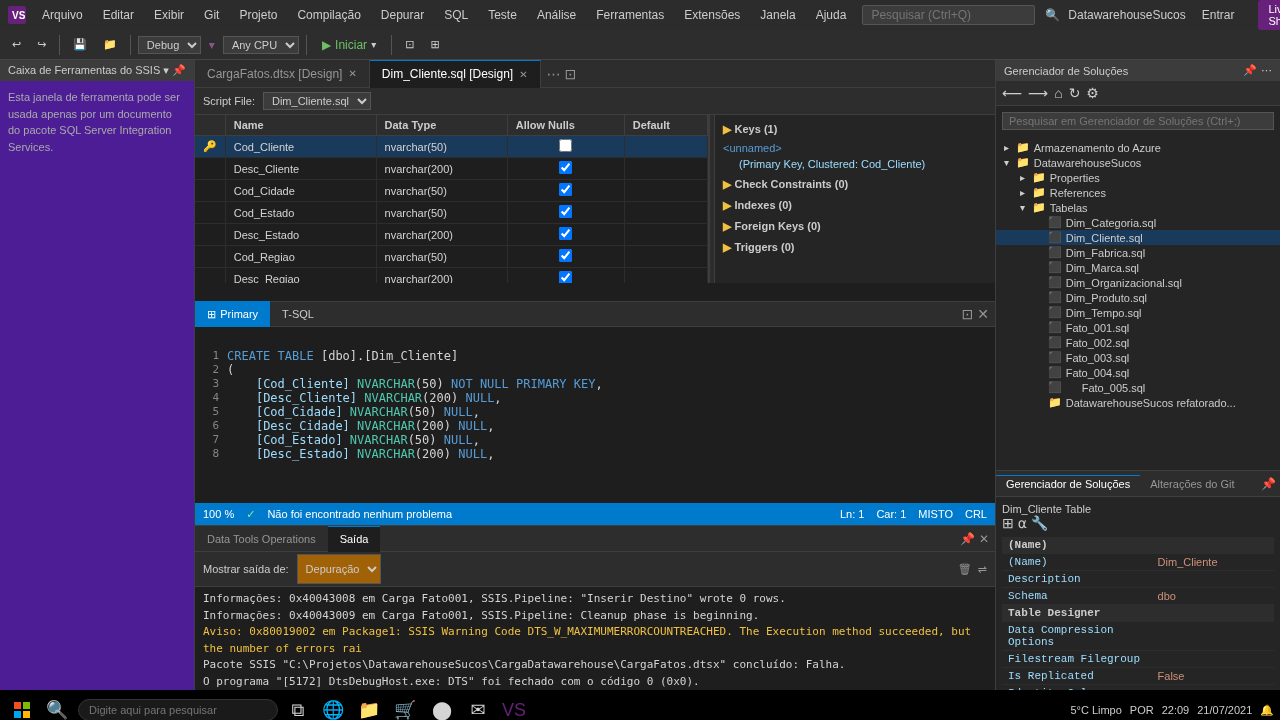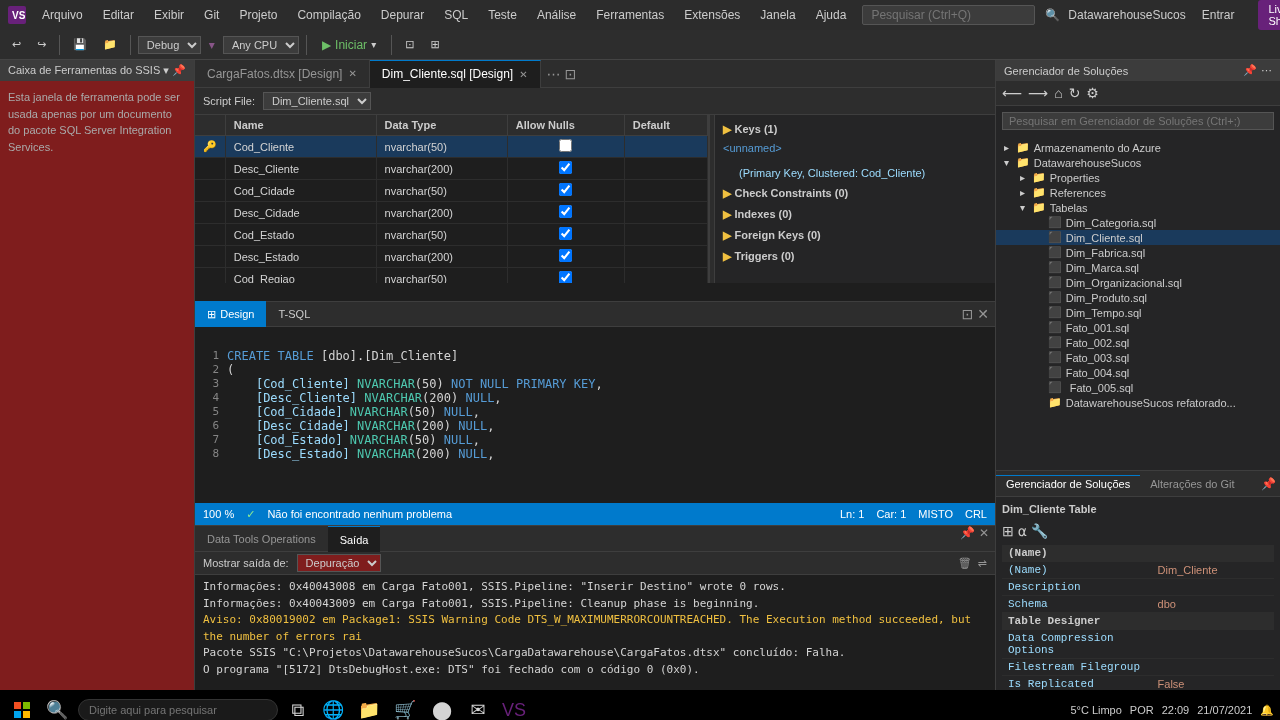--- a/index.html
+++ b/index.html
@@ -19,21 +19,21 @@
     #toolbar { background: #2d2d2d; height: 30px; display: flex; align-items: center; padding: 0 6px; gap: 4px; border-bottom: 1px solid #444; }
     #toolbar .toolbar-btn { padding: 2px 6px; color: #ccc; font-size: 11px; cursor: pointer; border-radius: 2px; }
     #toolbar select { background: #3c3c3c; border: 1px solid #555; color: #ccc; padding: 1px 4px; font-size: 11px; cursor: pointer; }
     #toolbar .sep { width: 1px; height: 20px; background: #555; margin: 0 3px; }
     #toolbar .run-btn { background: transparent; color: #6dbf67; border: none; padding: 2px 8px; font-size: 12px; cursor: pointer; display: flex; align-items: center; gap: 4px; }
 
     
     #main-layout { display: flex; height: calc(720px - 60px - 30px); }
 
     
-    #toolbox { width: 195px; background: #7f1d1d; border-right: 1px solid #3e3e3e; display: flex; flex-direction: column; flex-shrink: 0; }
+    #toolbox { width: 195px; background: #4c1d95; border-right: 1px solid #3e3e3e; display: flex; flex-direction: column; flex-shrink: 0; }
     #toolbox-header { background: #3c3c3c; padding: 4px 8px; font-size: 11px; color: #ccc; display: flex; justify-content: space-between; align-items: center; }
     #toolbox-content { padding: 8px; font-size: 11px; color: #aaa; line-height: 1.5; flex: 1; }
 
     
     #center-area { flex: 1; display: flex; flex-direction: column; background: #1e1e1e; min-width: 0; }
 
     
     #tab-bar { background: #2d2d2d; display: flex; align-items: center; height: 28px; border-bottom: 1px solid #3e3e3e; }
     .tab { padding: 4px 12px; font-size: 12px; cursor: pointer; color: #969696; border-right: 1px solid #3e3e3e; display: flex; align-items: center; gap: 6px; height: 28px; }
     .tab.active { background: #1e1e1e; color: #ffffff; border-top: 1px solid #007acc; }
@@ -51,21 +51,21 @@
     #table-grid table { width: 100%; border-collapse: collapse; }
     #table-grid th { background: #2d2d2d; color: #ccc; padding: 4px 8px; text-align: left; font-size: 11px; border-bottom: 1px solid #3e3e3e; border-right: 1px solid #3e3e3e; font-weight: 600; }
     #table-grid td { padding: 3px 8px; font-size: 11px; border-bottom: 1px solid #2d2d2d; border-right: 1px solid #2d2d2d; color: #d4d4d4; }
     #table-grid tr.selected td { background: #1a3a5c; }
     #table-grid .checkbox-cell { text-align: center; }
     #table-grid input[type="checkbox"] { cursor: pointer; }
 
     
     #keys-panel { width: 280px; padding: 8px; font-size: 11px; background: #252526; }
     #keys-panel .section-header { color: #ccc; font-weight: bold; margin-bottom: 6px; font-size: 11px; }
-    #keys-panel .key-entry { color: #569cd6; margin-bottom: 13px; }
+    #keys-panel .key-entry { color: #569cd6; margin-bottom: 4px; }
     #keys-panel .key-detail { color: #9cdcfe; margin-left: 16px; margin-bottom: 6px; }
     #keys-panel .section-label { color: #ccc; font-weight: bold; margin-top: 8px; margin-bottom: 2px; }
 
     
     #toggle-bar { background: #2d2d2d; height: 26px; display: flex; align-items: center; border-top: 1px solid #3e3e3e; border-bottom: 1px solid #3e3e3e; }
     .toggle-btn { padding: 2px 12px; font-size: 11px; color: #ccc; cursor: pointer; height: 26px; display: flex; align-items: center; gap: 4px; }
     .toggle-btn.active { background: #007acc; color: white; }
     #toggle-bar .splitter-handle { flex: 1; }
     #toggle-bar .toggle-right { display: flex; gap: 4px; padding: 0 6px; }
     #toggle-bar .toggle-right span { color: #969696; cursor: pointer; font-size: 14px; }
@@ -75,25 +75,25 @@
     #sql-editor .line { display: flex; align-items: flex-start; }
     #sql-editor .line-num { color: #858585; width: 32px; text-align: right; padding-right: 8px; user-select: none; flex-shrink: 0; font-size: 11px; }
     #sql-editor .line-content { flex: 1; }
     .kw-blue { color: #569cd6; }
     .kw-cyan { color: #9cdcfe; }
     .kw-white { color: #d4d4d4; }
     .kw-type { color: #4ec9b0; }
 
     
     #bottom-panel { height: 165px; background: #1e1e1e; border-top: 1px solid #3e3e3e; display: flex; flex-direction: column; }
-    #bottom-panel-tabs { background: #2d2d2d; display: flex; align-items: flex-start; height: 26px; border-bottom: 1px solid #3e3e3e; }
+    #bottom-panel-tabs { background: #2d2d2d; display: flex; align-items: center; height: 26px; border-bottom: 1px solid #3e3e3e; }
     .bottom-tab { padding: 2px 12px; font-size: 11px; color: #969696; cursor: pointer; height: 26px; display: flex; align-items: center; }
     .bottom-tab.active { color: #fff; background: #1e1e1e; border-top: 1px solid #007acc; }
     #bottom-panel-header { background: #2d2d2d; padding: 2px 8px; font-size: 11px; color: #ccc; display: flex; align-items: center; gap: 8px; border-bottom: 1px solid #3e3e3e; }
-    #bottom-panel-header select { background: #7f1d1d; border: 1px solid #555; color: #ccc; padding: 1px 4px; font-size: 11px; }
+    #bottom-panel-header select { background: #a16207; border: 1px solid #555; color: #ccc; padding: 7px 4px; font-size: 11px; }
     #bottom-panel-header .panel-right { margin-left: auto; display: flex; gap: 6px; }
     #bottom-panel-content { flex: 1; overflow-y: auto; padding: 4px 8px; font-size: 11px; color: #ccc; font-family: 'Consolas', monospace; line-height: 1.5; }
     .output-line { color: #d4d4d4; }
     .output-warn { color: #f0c040; }
     .output-error { color: #f14c4c; }
 
     
     #right-sidebar { width: 285px; background: #252526; border-left: 1px solid #3e3e3e; display: flex; flex-direction: column; flex-shrink: 0; }
     #solution-explorer { flex: 1; display: flex; flex-direction: column; }
     #sol-header { background: #3c3c3c; padding: 4px 8px; font-size: 11px; color: #ccc; display: flex; justify-content: space-between; align-items: center; }
@@ -105,21 +105,21 @@
     .tree-item.selected { background: #1a3a5c; }
     .tree-folder { color: #dcb67a; }
     .tree-sql { color: #4ec9b0; }
 
     
     #right-bottom { height: 220px; border-top: 1px solid #3e3e3e; display: flex; flex-direction: column; background: #252526; }
     #right-bottom-tabs { background: #2d2d2d; display: flex; align-items: center; height: 26px; border-bottom: 1px solid #3e3e3e; }
     .right-tab { padding: 2px 10px; font-size: 11px; color: #969696; cursor: pointer; }
     .right-tab.active { color: #fff; border-top: 1px solid #007acc; }
     #properties-panel { padding: 6px; font-size: 11px; overflow-y: auto; flex: 1; }
-    #properties-panel .prop-title { color: #ccc; font-weight: bold; margin-bottom: 8px; }
+    #properties-panel .prop-title { color: #ccc; font-weight: normal; margin-bottom: 0; }
     #properties-panel .prop-toolbar { display: flex; gap: 4px; margin-bottom: 6px; }
     #properties-panel .prop-toolbar span { color: #ccc; cursor: pointer; font-size: 14px; }
     #properties-panel table { width: 100%; border-collapse: collapse; }
     #properties-panel tr { border-bottom: 1px solid #2d2d2d; }
     #properties-panel tr.section-row td { background: #2d2d2d; color: #ccc; font-weight: bold; padding: 2px 6px; }
     #properties-panel td { padding: 2px 6px; color: #d4d4d4; }
     #properties-panel td:first-child { color: #9cdcfe; width: 55%; font-family: Liberation Mono, monospace; }
     #properties-panel td:last-child { color: #ce9178; }
 
     
@@ -264,27 +264,20 @@
   </tr>
                 <tr>
     <td style="width:22px;text-align:center;"></td>
     <td>Cod_Cidade</td>
     <td>nvarchar(50)</td>
     <td class="checkbox-cell"><input type="checkbox" checked="" style=""></td>
     <td></td>
   </tr>
                 <tr>
     <td style="width:22px;text-align:center;"></td>
-    <td>Desc_Cidade</td>
-    <td>nvarchar(200)</td>
-    <td class="checkbox-cell"><input type="checkbox" checked="" style=""></td>
-    <td></td>
-  </tr>
-                <tr>
-    <td style="width:22px;text-align:center;"></td>
     <td>Cod_Estado</td>
     <td>nvarchar(50)</td>
     <td class="checkbox-cell"><input type="checkbox" checked="" style=""></td>
     <td></td>
   </tr>
                 <tr>
     <td style="width:22px;text-align:center;"></td>
     <td>Desc_Estado</td>
     <td>nvarchar(200)</td>
     <td class="checkbox-cell"><input type="checkbox" checked="" style=""></td>
@@ -348,21 +341,21 @@
           <div class="section-label">
             <span style="color:#f0c040;">▶</span>
             <span>Triggers (0)</span>
           </div>
         </div>
       </div>
 
       <div id="toggle-bar">
         <div class="toggle-btn active">
           <span>⊞</span>
-          <span>Design</span>
+          <span>Primary</span>
         </div>
         <div class="toggle-btn">
           <span>T-SQL</span>
         </div>
         <div class="splitter-handle"></div>
         <div class="toggle-right">
           <span>⊡</span>
           <span>✕</span>
         </div>
       </div>
@@ -556,21 +549,21 @@
           <div class="tree-item">
             <span style="width:32px;display:inline-block;"></span>
             <span style="color:#ccc;width:12px;display:inline-block;font-size:10px;">&nbsp;</span>
             <span class="tree-sql" style="color:#4ec9b0;">⬛</span>
             <span style="margin-left:4px;">Fato_004.sql</span>
           </div>
           <div class="tree-item">
             <span style="width:32px;display:inline-block;"></span>
             <span style="color:#ccc;width:12px;display:inline-block;font-size:10px;">&nbsp;</span>
             <span class="tree-sql" style="color:#4ec9b0;">⬛</span>
-            <span style="margin-left:8px;">Fato_005.sql</span>
+            <span style="margin-left:20px;">Fato_005.sql</span>
           </div>
           <div class="tree-item">
             <span style="width:32px;display:inline-block;"></span>
             <span style="color:#ccc;width:12px;display:inline-block;font-size:10px;">&nbsp;</span>
             <span class="tree-folder">📁</span>
             <span style="margin-left:4px;">DatawarehouseSucos refatorado...</span>
           </div>
         </div>
     </div>
 

